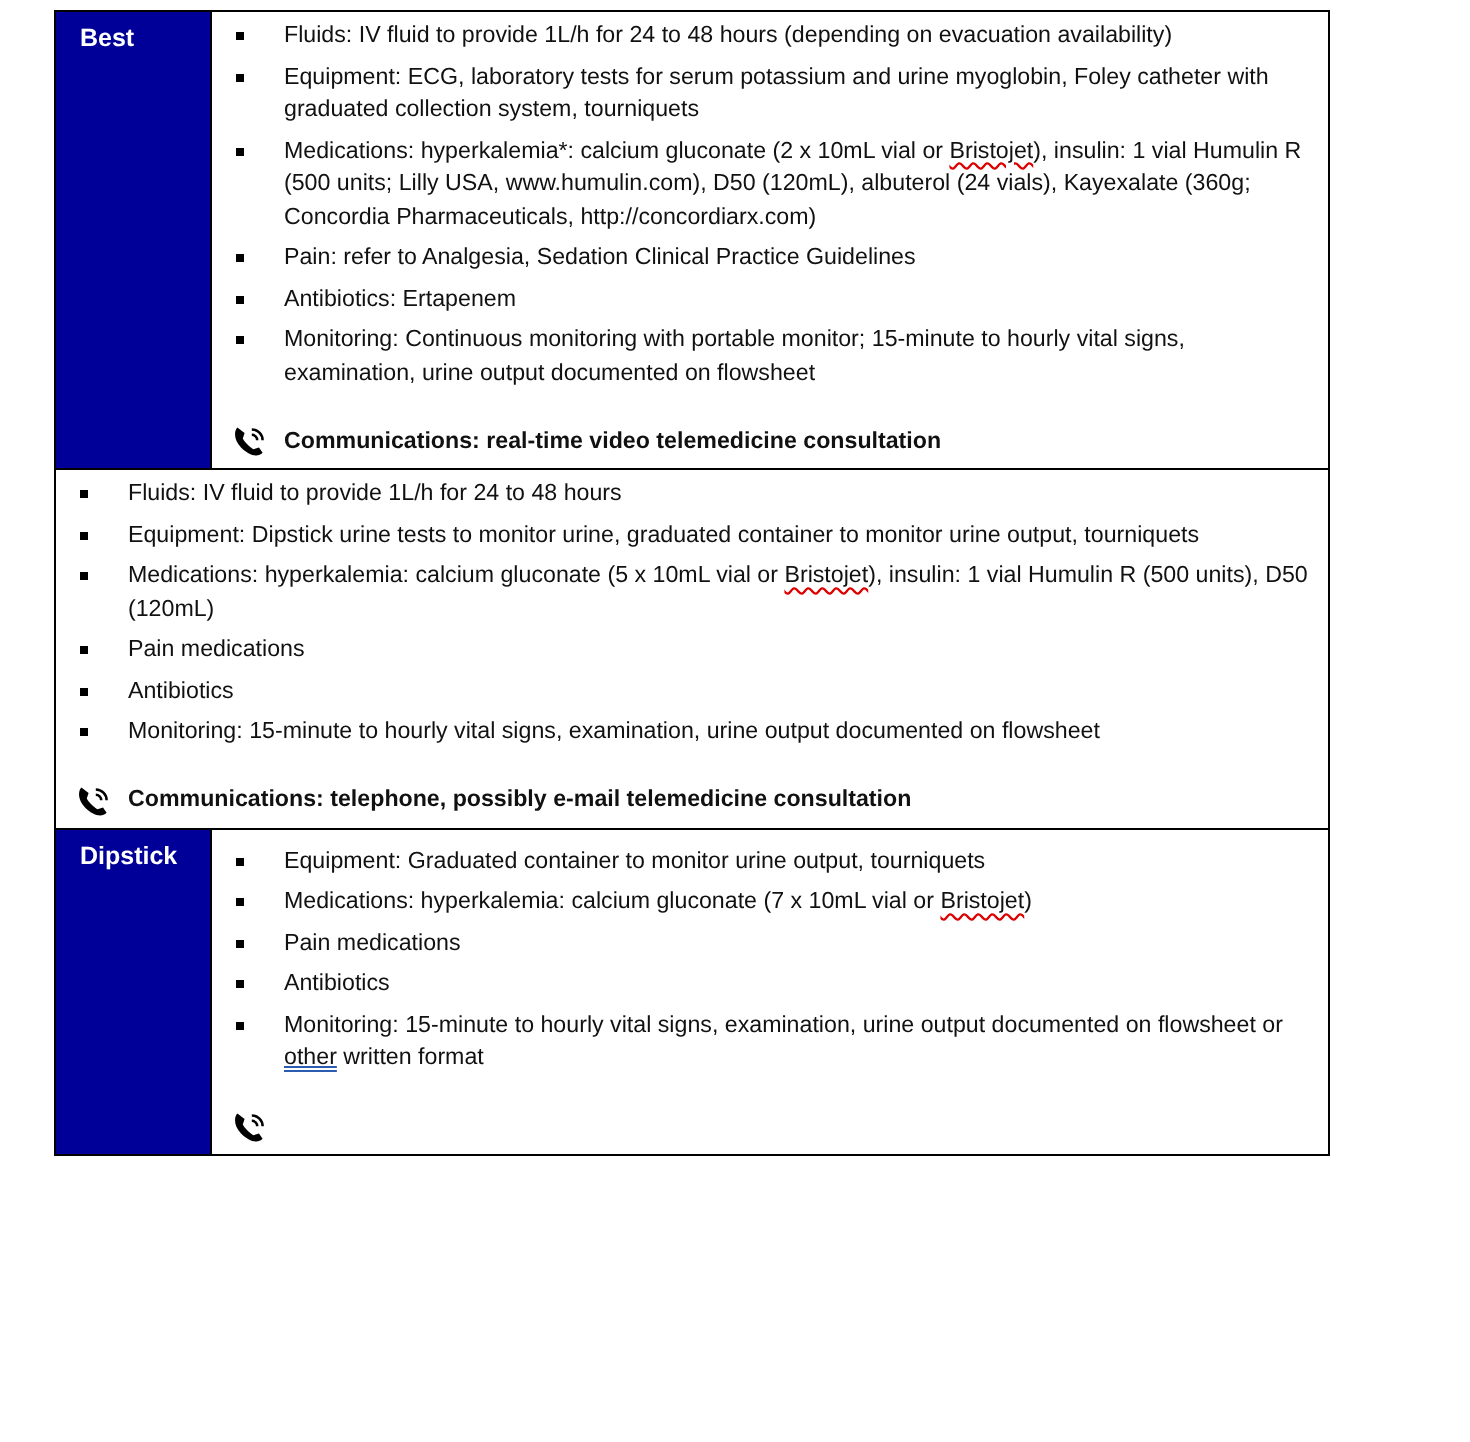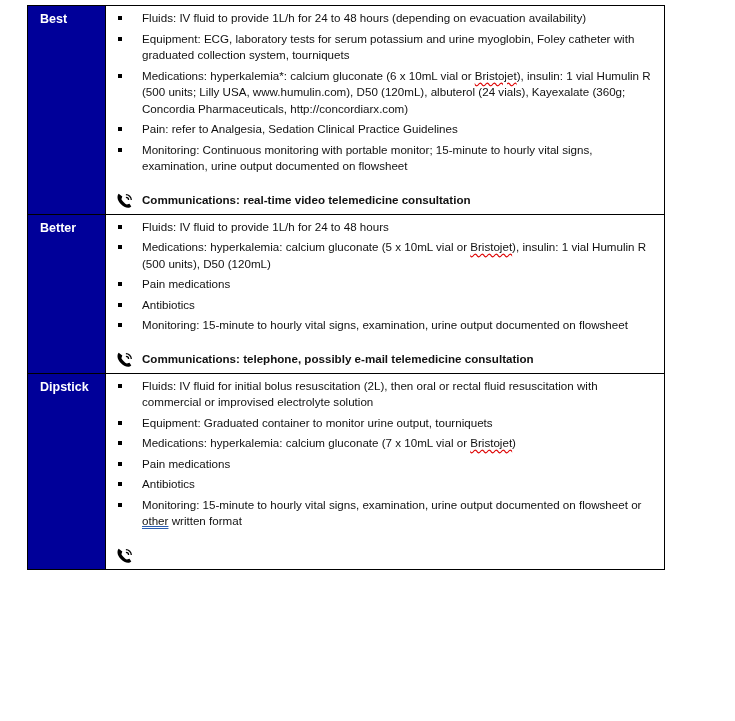--- a/index.html
+++ b/index.html
@@ -26,61 +26,62 @@
 <body>
 
 <div class="tbl">
 
   <div class="row">
     <div class="lbl">Best</div>
     <div class="cell">
       <ul>
         <li><span class="bul"></span><b>Fluids:</b><span> IV fluid to provide 1L/h for 24 to 48 hours (depending on evacuation availability)</span></li>
         <li><span class="bul"></span><b>Equipment:</b><span> ECG, laboratory tests for serum potassium and urine myoglobin, Foley catheter with graduated collection system, tourniquets</span></li>
-        <li><span class="bul"></span><b>Medications:</b><span> hyperkalemia*: calcium gluconate (6 x 10mL vial or </span><span class="sq">Bristojet</span><span>), insulin: 1 vial Humulin R (500 units; Lilly USA, www.humulin.com), D50 (120mL), albuterol (24 vials), Kayexalate (360g; Concordia Pharmaceuticals, http://concordiarx.com)</span></li>
+        <li><span class="bul"></span><b>Medications:</b><span> hyperkalemia*: calcium gluconate (2 x 10mL vial or </span><span class="sq">Bristojet</span><span>), insulin: 1 vial Humulin R (500 units; Lilly USA, www.humulin.com), D50 (120mL), albuterol (24 vials), Kayexalate (360g; Concordia Pharmaceuticals, http://concordiarx.com)</span></li>
         <li><span class="bul"></span><b>Pain:</b><span> refer to Analgesia, Sedation Clinical Practice Guidelines</span></li>
+        <li><span class="bul"></span><b>Antibiotics:</b><span> Ertapenem</span></li>
         <li><span class="bul"></span><b>Monitoring:</b><span> Continuous monitoring with portable monitor; 15-minute to hourly vital signs, examination, urine output documented on flowsheet</span></li>
       </ul>
       <div class="comm">
         <svg class="phone" viewBox="0 0 20 20">
             <path d="M3 2 C1 4 1 9 5 13 C9 17 14 19 17 16 L15 13 L12 14 C10 13 7 10 6 8 L7 5 Z" fill="#000"></path>
             <path d="M11 3 A6 6 0 0 1 17 9" stroke="#000" stroke-width="1.4" fill="none"></path>
             <path d="M11 6 A3 3 0 0 1 14 9" stroke="#000" stroke-width="1.4" fill="none"></path>
           </svg>
         <span>Communications: real-time video telemedicine consultation</span>
       </div>
     </div>
   </div>
 
   <div class="row">
-    <div class="lbl">Better</div>
     <div class="cell">
       <ul>
         <li><span class="bul"></span><b>Fluids:</b><span> IV fluid to provide 1L/h for 24 to 48 hours</span></li>
+        <li><span class="bul"></span><b>Equipment:</b><span> Dipstick urine tests to monitor urine, graduated container to monitor urine output, tourniquets</span></li>
         <li><span class="bul"></span><b>Medications:</b><span> hyperkalemia: calcium gluconate (5 x 10mL vial or </span><span class="sq">Bristojet</span><span>), insulin: 1 vial Humulin R (500 units), D50 (120mL)</span></li>
         <li><span class="bul"></span><span>Pain medications</span></li>
         <li><span class="bul"></span><span>Antibiotics</span></li>
         <li><span class="bul"></span><b>Monitoring:</b><span> 15-minute to hourly vital signs, examination, urine output documented on flowsheet</span></li>
       </ul>
       <div class="comm">
         <svg class="phone" viewBox="0 0 20 20">
             <path d="M3 2 C1 4 1 9 5 13 C9 17 14 19 17 16 L15 13 L12 14 C10 13 7 10 6 8 L7 5 Z" fill="#000"></path>
             <path d="M11 3 A6 6 0 0 1 17 9" stroke="#000" stroke-width="1.4" fill="none"></path>
             <path d="M11 6 A3 3 0 0 1 14 9" stroke="#000" stroke-width="1.4" fill="none"></path>
           </svg>
         <span>Communications: telephone, possibly e-mail telemedicine consultation</span>
       </div>
     </div>
   </div>
 
   <div class="row">
     <div class="lbl">Dipstick</div>
     <div class="cell">
       <ul>
-        <li><span class="bul"></span><span>Fluids: IV fluid for initial bolus resuscitation (2L), then oral or rectal fluid resuscitation with commercial or improvised electrolyte solution</span></li>
+        <li><span class="bul"></span></li>
         <li><span class="bul"></span><span>Equipment: Graduated container to monitor urine output, tourniquets</span></li>
         <li><span class="bul"></span><span>Medications: hyperkalemia: calcium gluconate (7 x 10mL vial or </span><span class="sq">Bristojet</span><span>)</span></li>
         <li><span class="bul"></span><span>Pain medications</span></li>
         <li><span class="bul"></span><span>Antibiotics</span></li>
         <li><span class="bul"></span><span>Monitoring: 15-minute to hourly vital signs, examination, urine output documented on flowsheet or </span><span class="dbl">other</span><span> written format</span></li>
       </ul>
       <div class="comm">
         <svg class="phone" viewBox="0 0 20 20">
             <path d="M3 2 C1 4 1 9 5 13 C9 17 14 19 17 16 L15 13 L12 14 C10 13 7 10 6 8 L7 5 Z" fill="#000"></path>
             <path d="M11 3 A6 6 0 0 1 17 9" stroke="#000" stroke-width="1.4" fill="none"></path>

